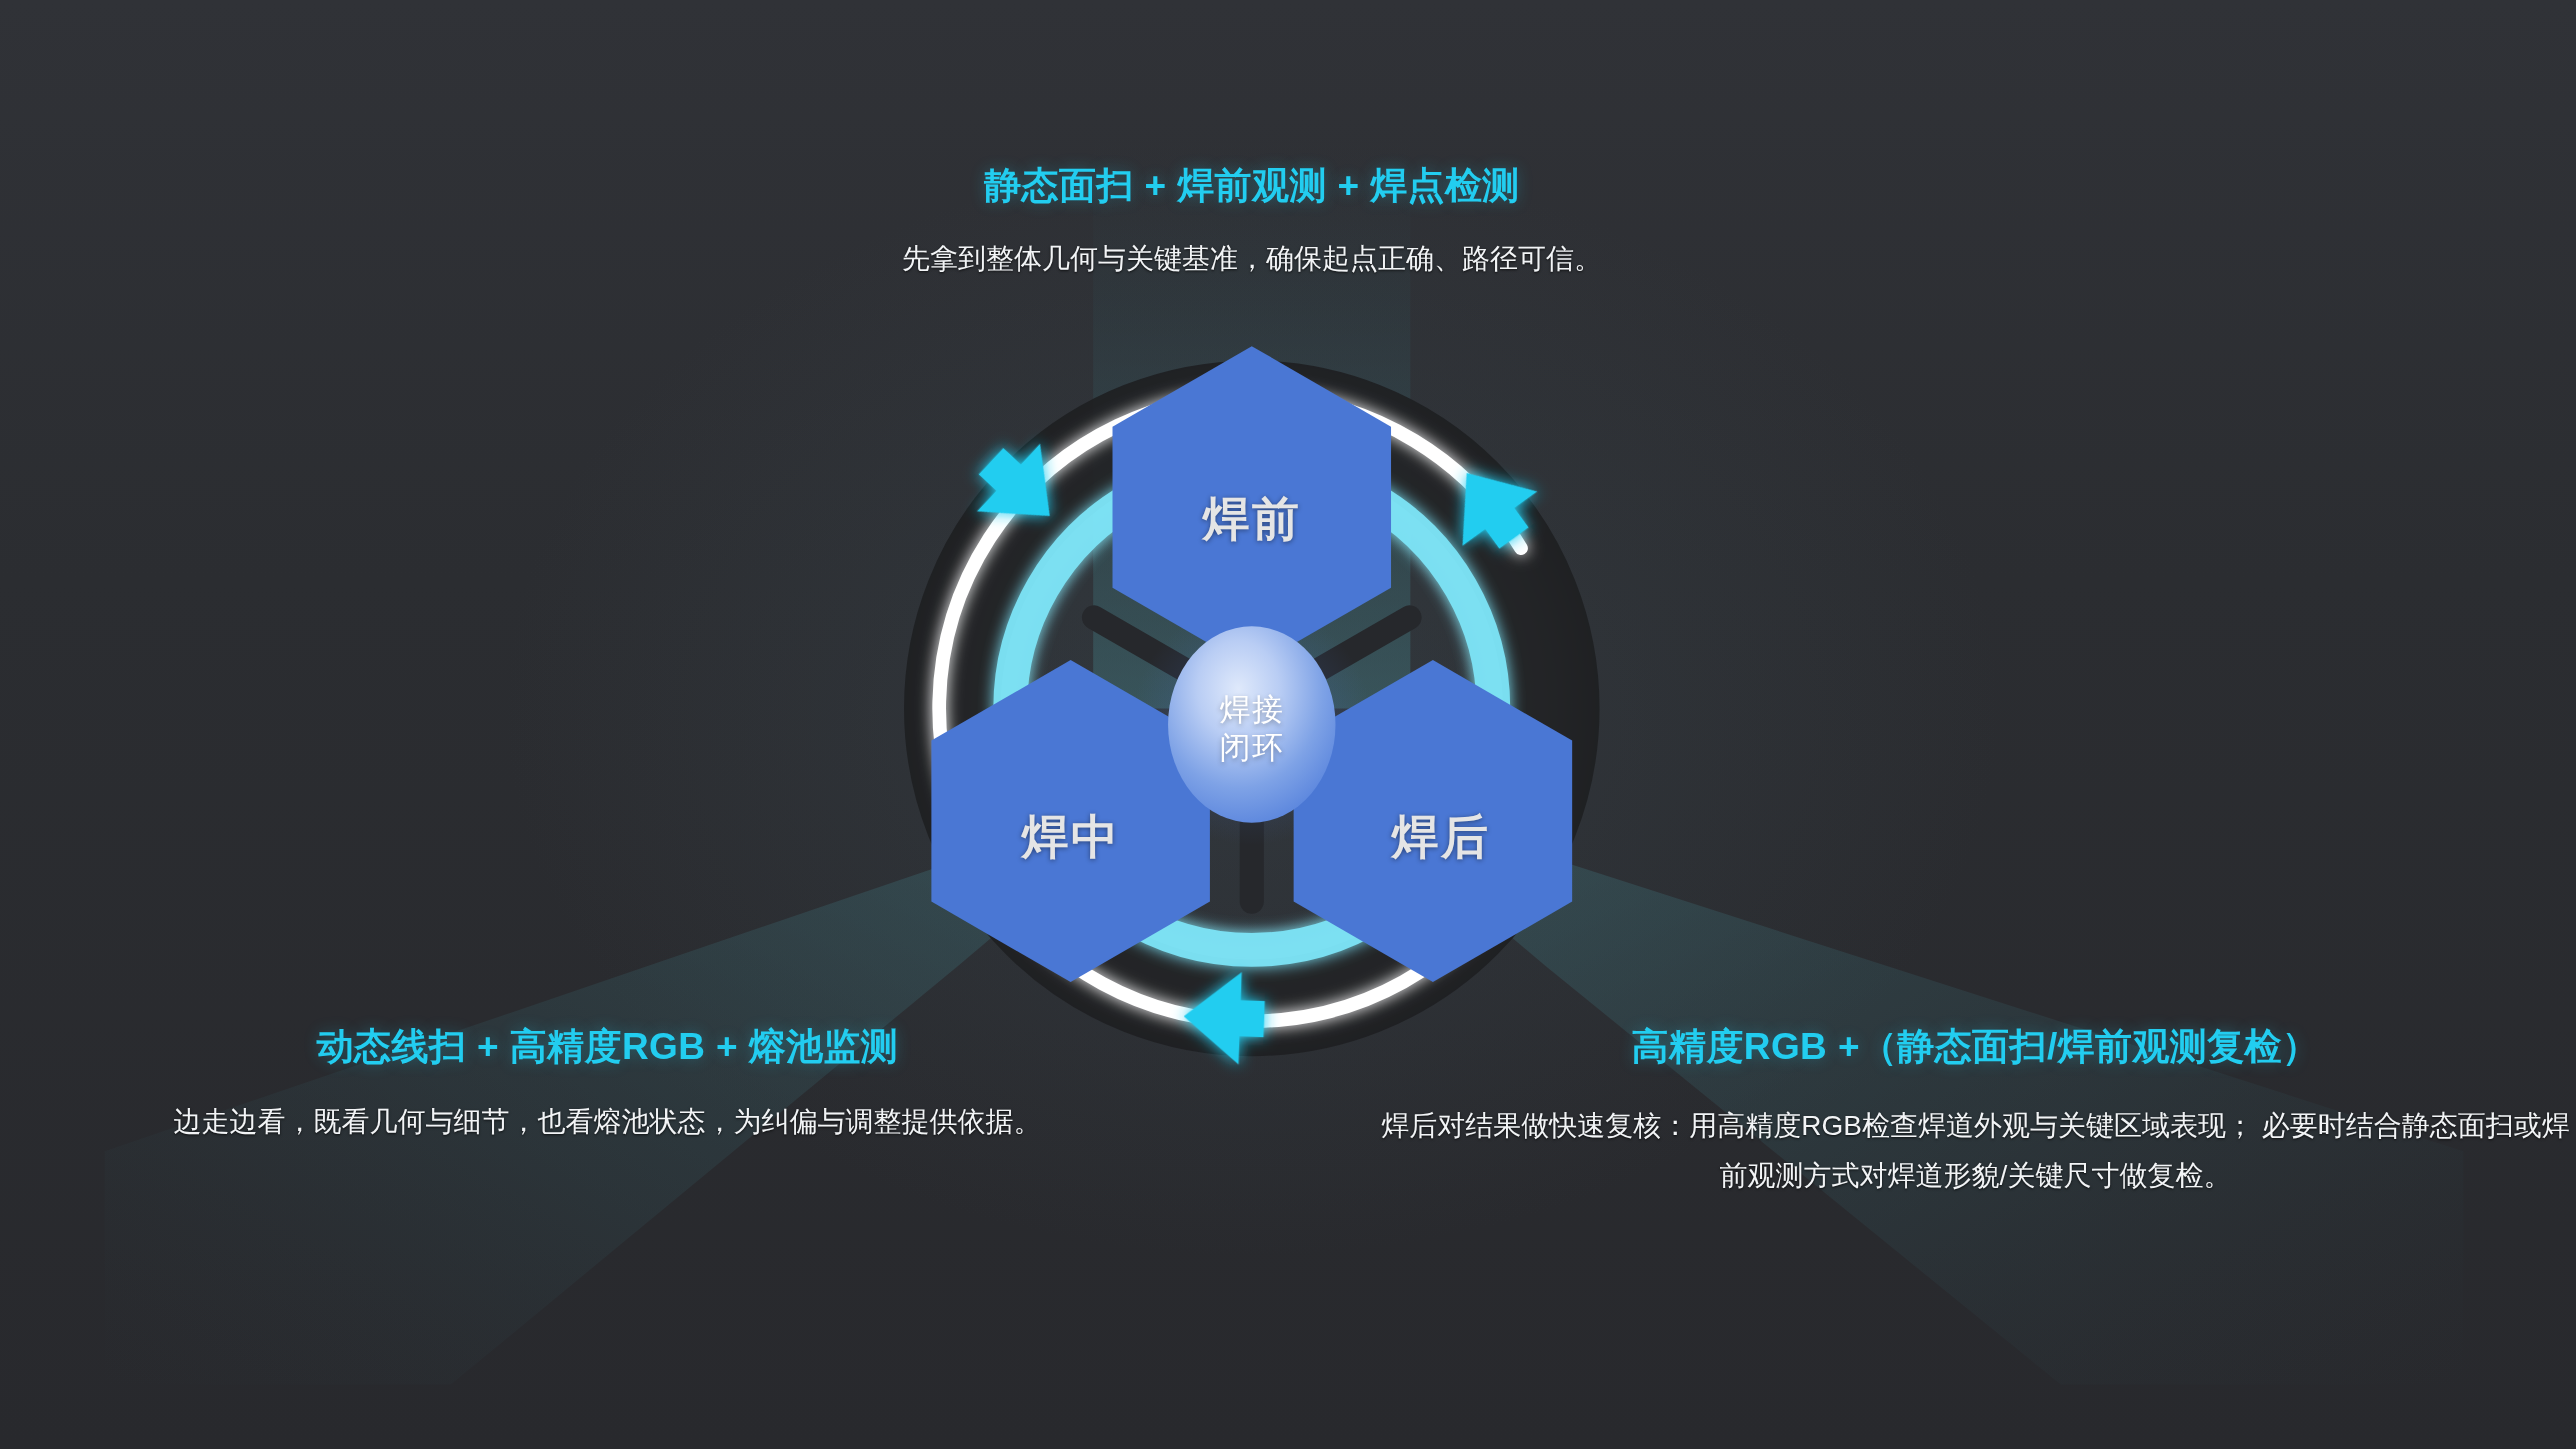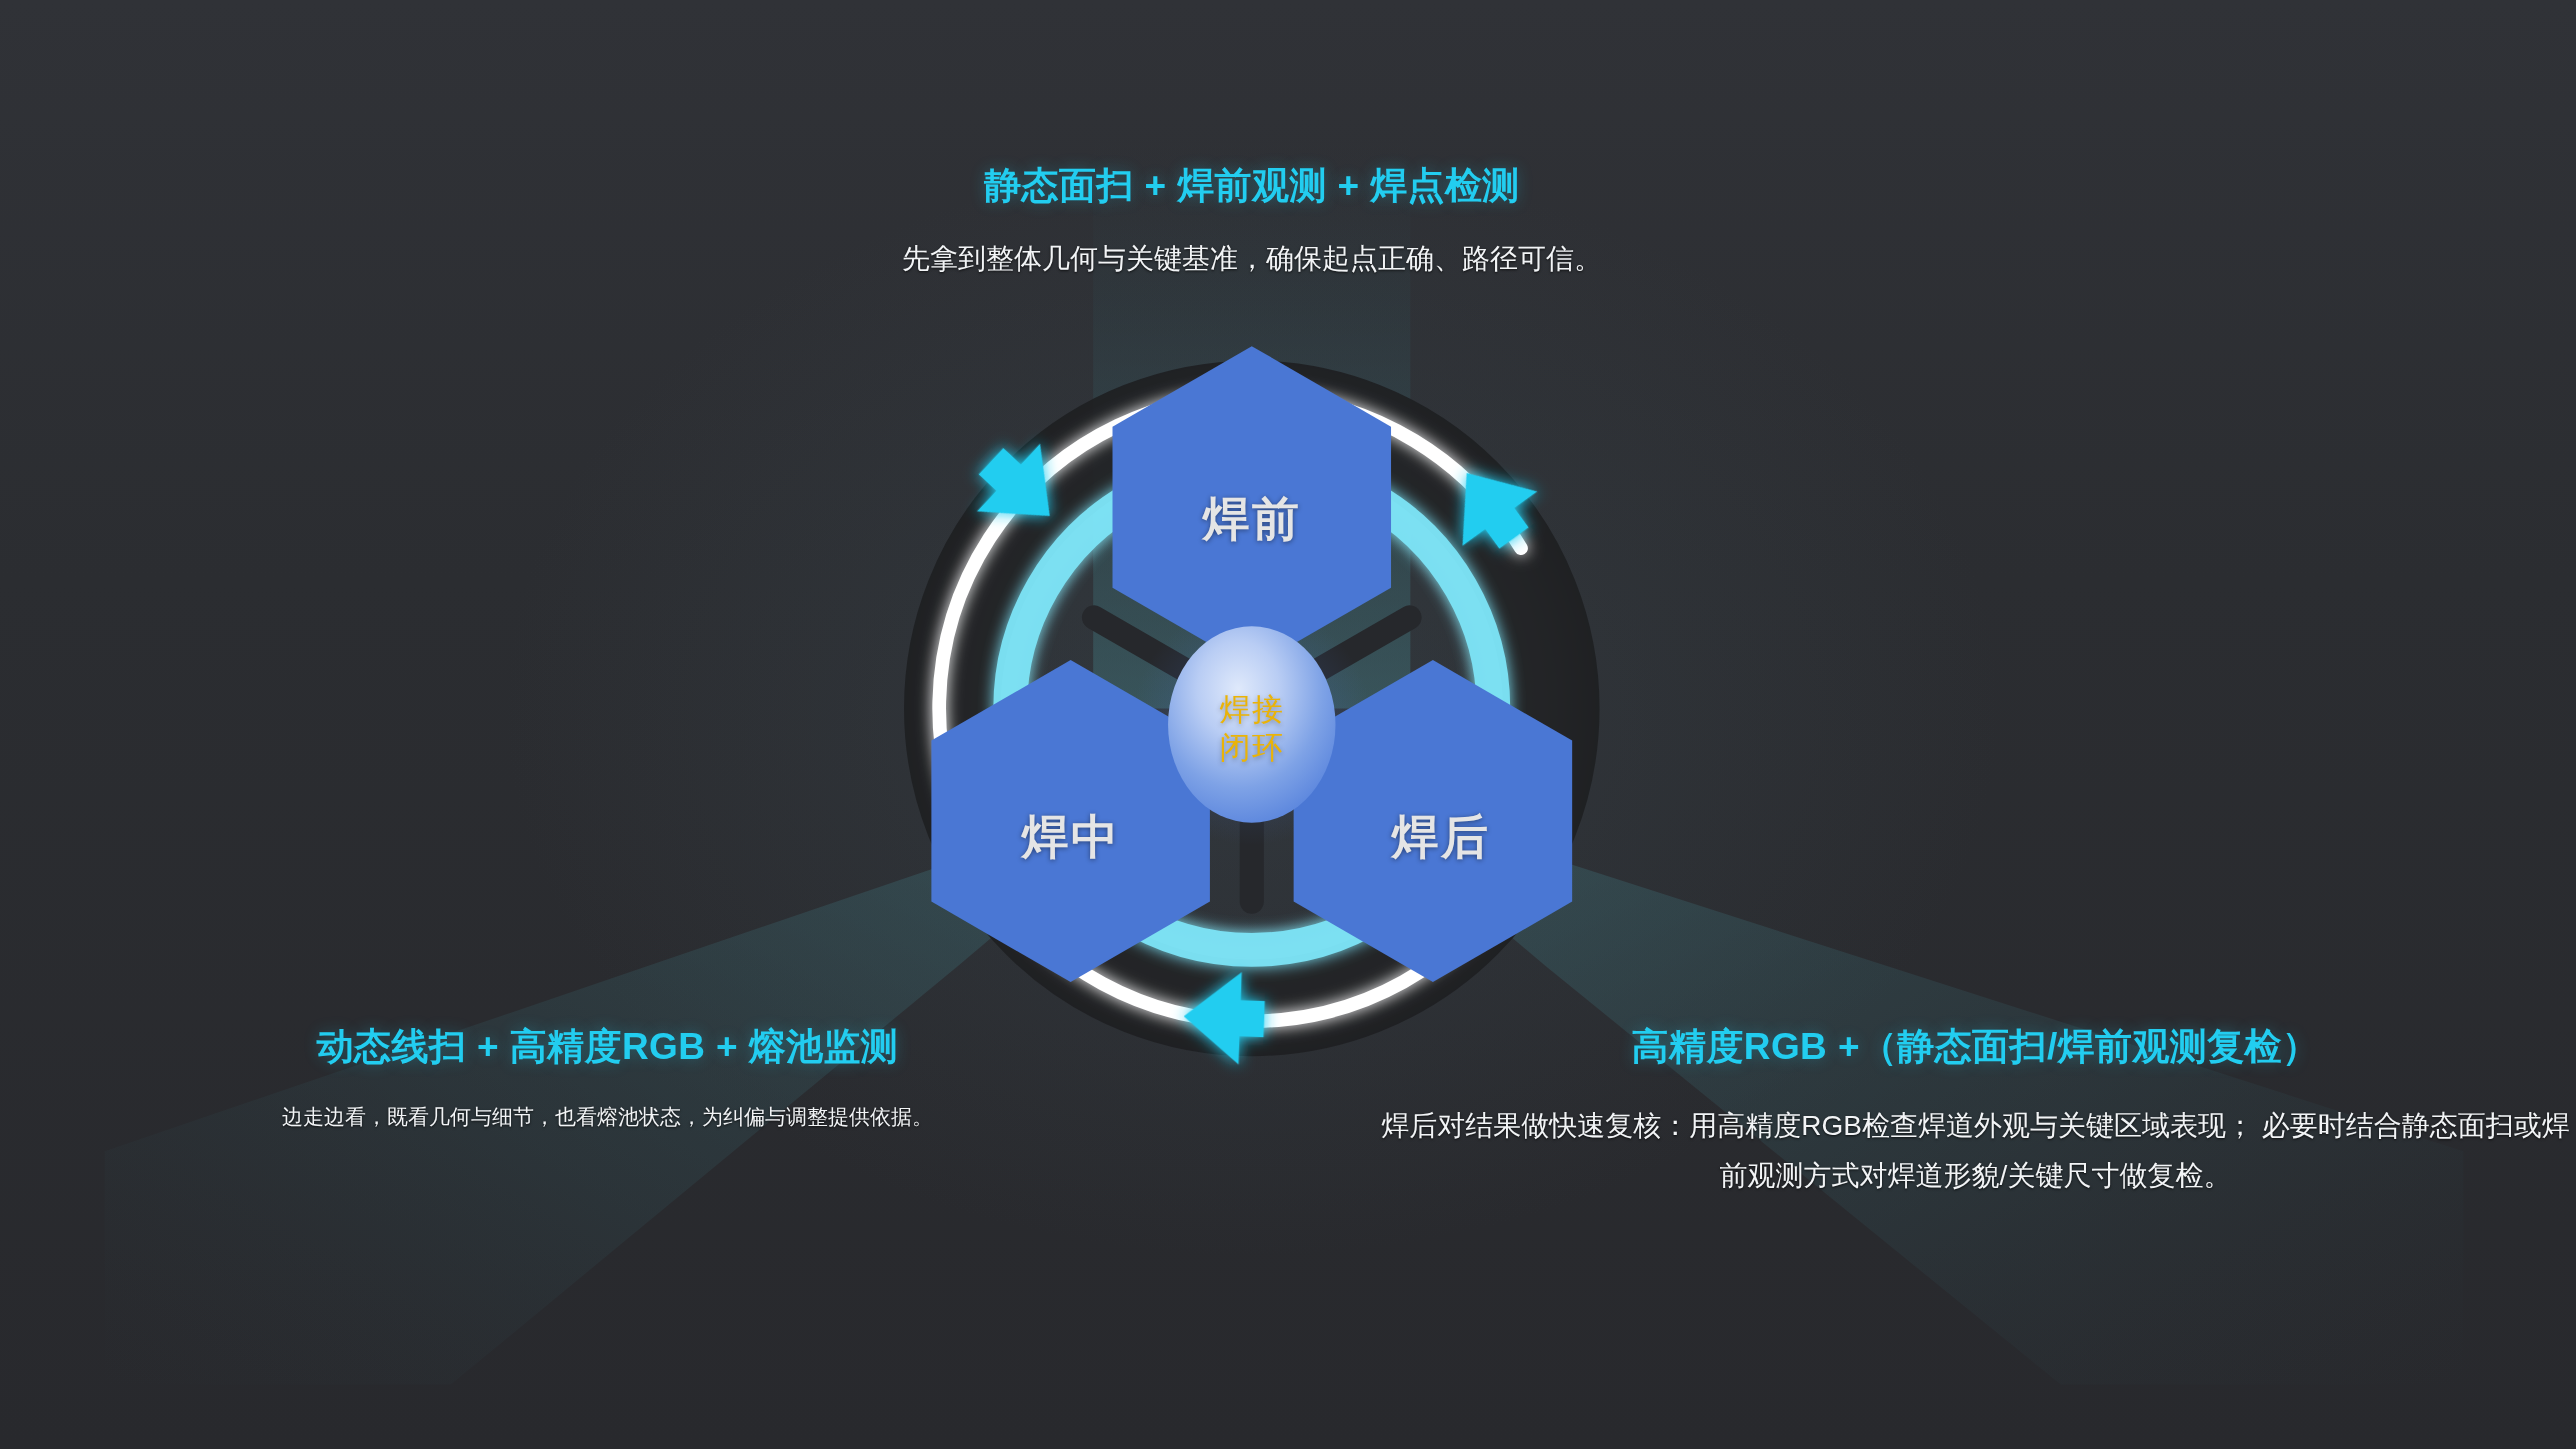--- a/index.html
+++ b/index.html
@@ -41,21 +41,21 @@
     line-height:1.52;
     text-shadow:0 0.8px 2.4px rgba(0,0,0,0.75);
   }
 
   #blk-pre{left:483px;top:161px;width:1538px;}
   #blk-pre .head{font-size:37px;margin-bottom:27px;}
   #blk-pre .body{font-size:28px;}
 
   #blk-during{left:32px;top:1022px;width:1151px;}
   #blk-during .head{font-size:37px;margin-bottom:29px;}
-  #blk-during .body{font-size:21px;}
+  #blk-during .body{font-size:28px;}
 
   #blk-post{left:1380px;top:1022px;width:1191px;}
   #blk-post .head{font-size:37px;margin-bottom:29px;}
   #blk-post .body{font-size:28px;line-height:1.78;}
 
   
   .hexlabel{
     position:absolute;
     color:#e5e5e5;
     font-weight:bold;
@@ -65,21 +65,21 @@
     text-shadow:0 1.6px 5.6px rgba(0,0,0,0.45);
     transform:translate(-50%,-50%);
   }
   #lbl-pre   {left:1252px;top:519px;}
   #lbl-during{left:1071px;top:837px;}
   #lbl-post  {left:1441px;top:837px;}
 
   .corelabel{
     position:absolute;
     transform:translate(-50%,-50%);
-    color:#eab308;
+    color:#ffffff;
     font-size:31px;
     line-height:1.22;
     text-align:left;
     white-space:pre-line;
     letter-spacing:1.6px;
     text-shadow:0 1.6px 4.8px rgba(0,0,0,0.30);
   }
   #lbl-core{left:1252px;top:729px;}
 
   

